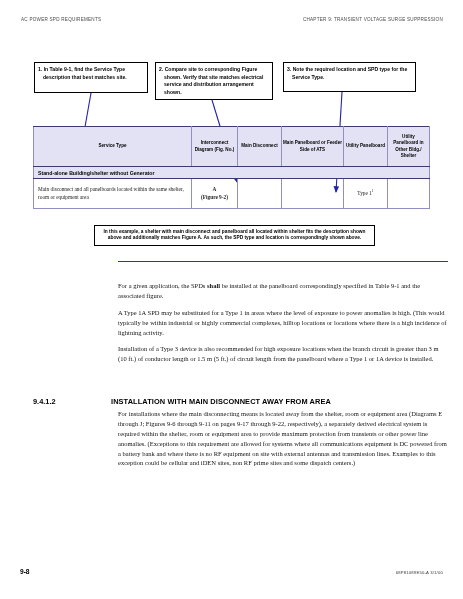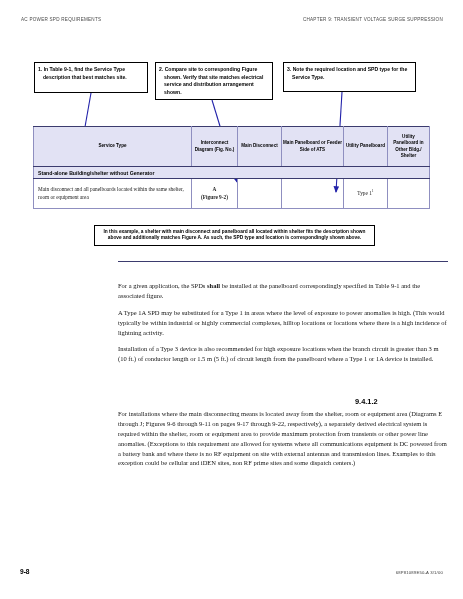--- a/index.html
+++ b/index.html
@@ -177,21 +177,20 @@
     position: absolute;
     left: 33px;
     top: 397px;
     width: 400px;
     font-family: "Liberation Sans", sans-serif;
     font-weight: bold;
     font-size: 7.4px;
     color: #000;
     display: flex;
     align-items: baseline;
-    justify-content: flex-end;
   }
   #section-head .sec-num { width: 78px; flex: 0 0 78px; }
   #section-head .sec-title {
     font-variant: small-caps;
     text-transform: uppercase;
     letter-spacing: 0.1px;
   }
 
   
   .footer {
@@ -287,20 +286,21 @@
 <div id="section-rule"></div>
 
 <div class="body-col" id="para-block-1">
   <p>For a given application, the SPDs <b>shall</b> be installed at the panelboard correspondingly specified in Table 9-1 and the associated figure.</p>
   <p>A Type 1A SPD may be substituted for a Type 1 in areas where the level of exposure to power anomalies is high. (This would typically be within industrial or highly commercial complexes, hilltop locations or locations where there is a high incidence of lightning activity.</p>
   <p>Installation of a Type 3 device is also recommended for high exposure locations when the branch circuit is greater than 3 m (10 ft.) of conductor length or 1.5 m (5 ft.) of circuit length from the panelboard where a Type 1 or 1A device is installed.</p>
 </div>
 
 <div id="section-head">
   <span class="sec-num">9.4.1.2</span>
+  <span class="sec-title">Installation with Main Disconnect Away from Area</span>
 </div>
 
 <div class="body-col" id="para-block-2">
   <p>For installations where the main disconnecting means is located away from the shelter, room or equipment area (Diagrams E through J; Figures 9-6 through 9-11 on pages 9-17 through 9-22, respectively), a separately derived electrical system is required within the shelter, room or equipment area to provide maximum protection from transients or other power line anomalies. (Exceptions to this requirement are allowed for systems where all communications equipment is DC powered from a battery bank and where there is no RF equipment on site with external antennas and transmission lines. Examples to this exception could be cellular and iDEN sites, non RF prime sites and some dispatch centers.)</p>
 </div>
 
 <div class="footer" id="footer-page">9-8</div>
 <div class="footer" id="footer-doc">68P81089E50-A    3/1/00</div>
 
 </body></html>

